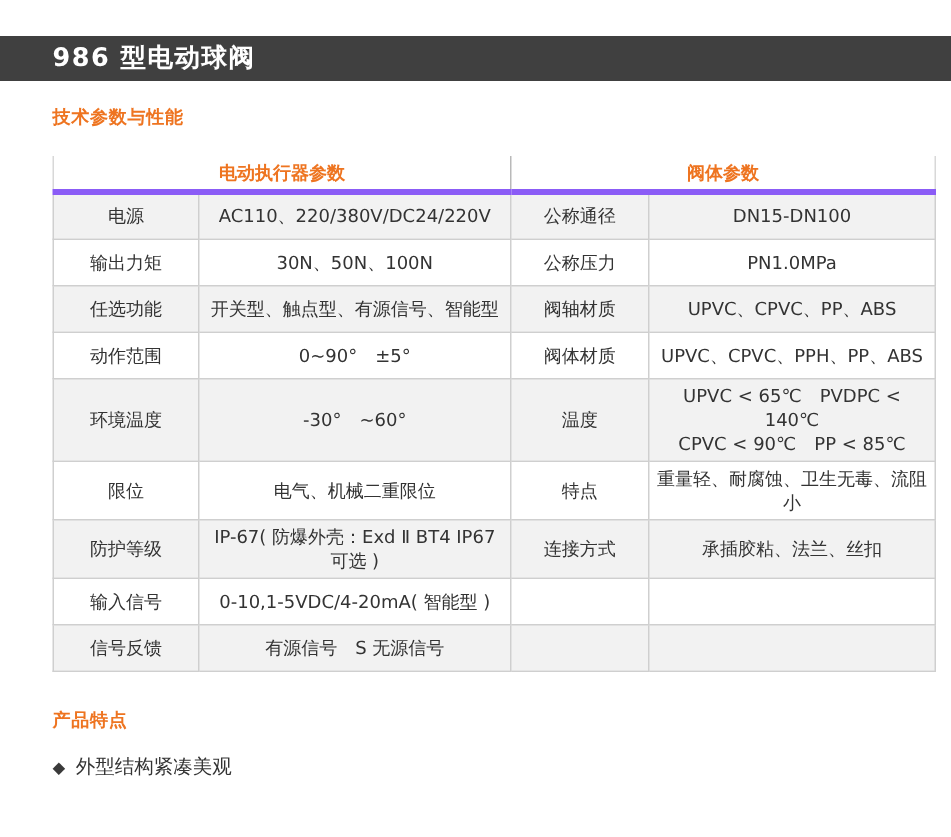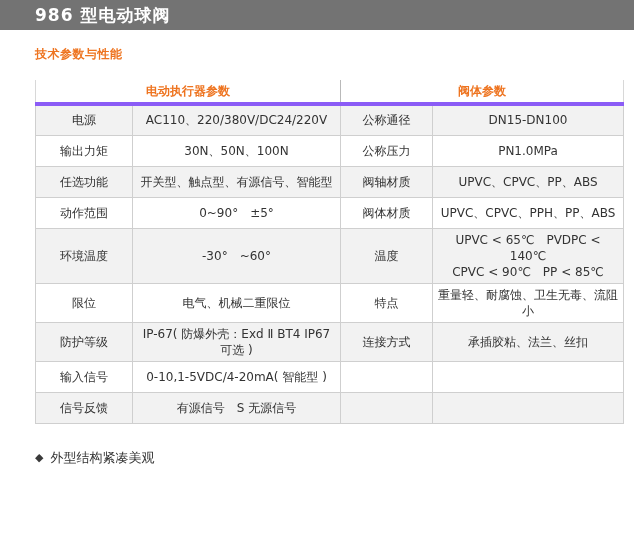--- a/index.html
+++ b/index.html
@@ -1,23 +1,23 @@
 <!DOCTYPE html>
 <html><head>
 <meta charset="utf-8">
 <style>
   * { margin:0; padding:0; box-sizing:border-box; }
   html,body {
     width:634px; height:558px; background:#ffffff; overflow:hidden;
     font-family:"DejaVu Sans","Liberation Sans",sans-serif; color:#333333;
   }
   .topbar {
-    height:30px; background:#737373; color:#ffffff;
+    height:30px; background:#404040; color:#ffffff;
     font-size:17px; font-weight:bold; line-height:30px;
-    padding-left:35px; letter-spacing:1px;
+    padding-left:35px; letter-spacing:1px;margin-top:24px;
   }
   .content { padding-left:35px; padding-right:11px; }
   .section-title {
     color:#EE7420; font-size:12px; font-weight:bold;
     margin-top:16px; letter-spacing:0.5px;
   }
   table.spec-table {
     border-collapse:collapse; table-layout:fixed;
     width:588px; margin-top:17px;
   }
@@ -123,20 +123,21 @@
       <tr>
         <td>信号反馈</td>
         <td>有源信号　S 无源信号</td>
         <td></td>
         <td></td>
       </tr>
     </tbody>
   </table>
 
   <div class="features">
+    <div class="section-title">产品特点</div>
     <div class="feature-list">
       <div class="feature-item">
         <span class="bullet">◆</span>
         <span>外型结构紧凑美观</span>
       </div>
 
     </div>
   </div>
 
 </div>

